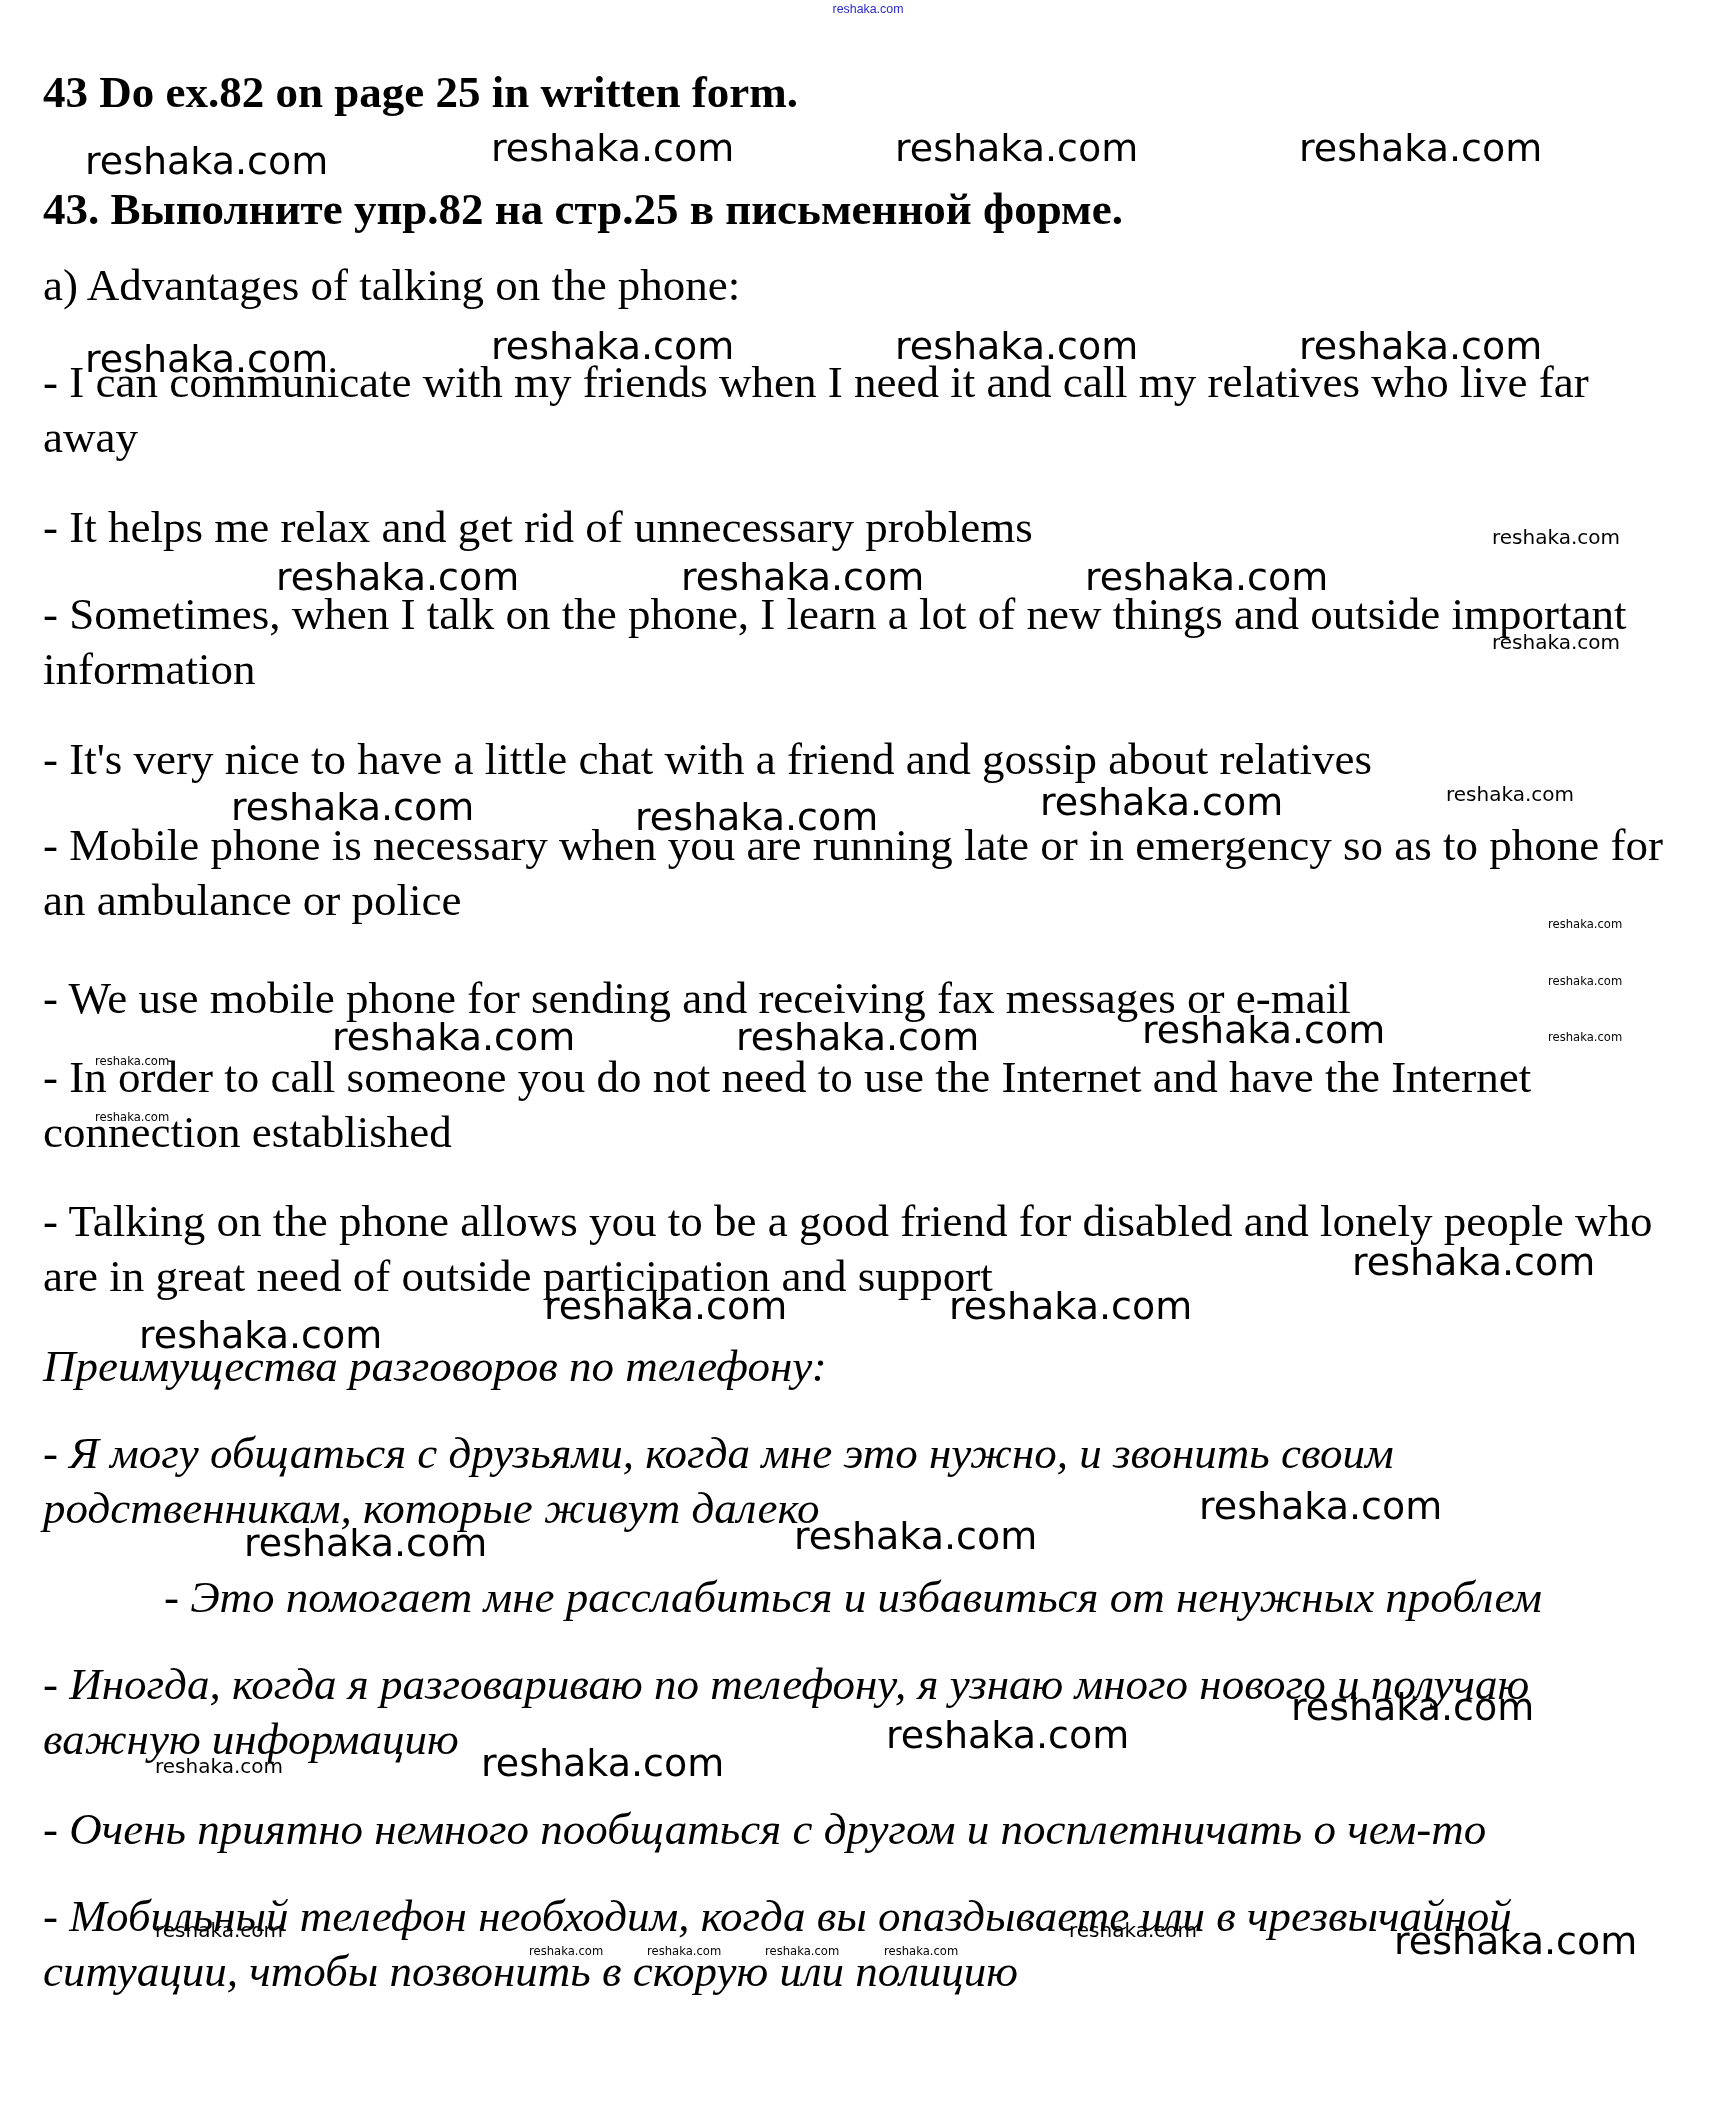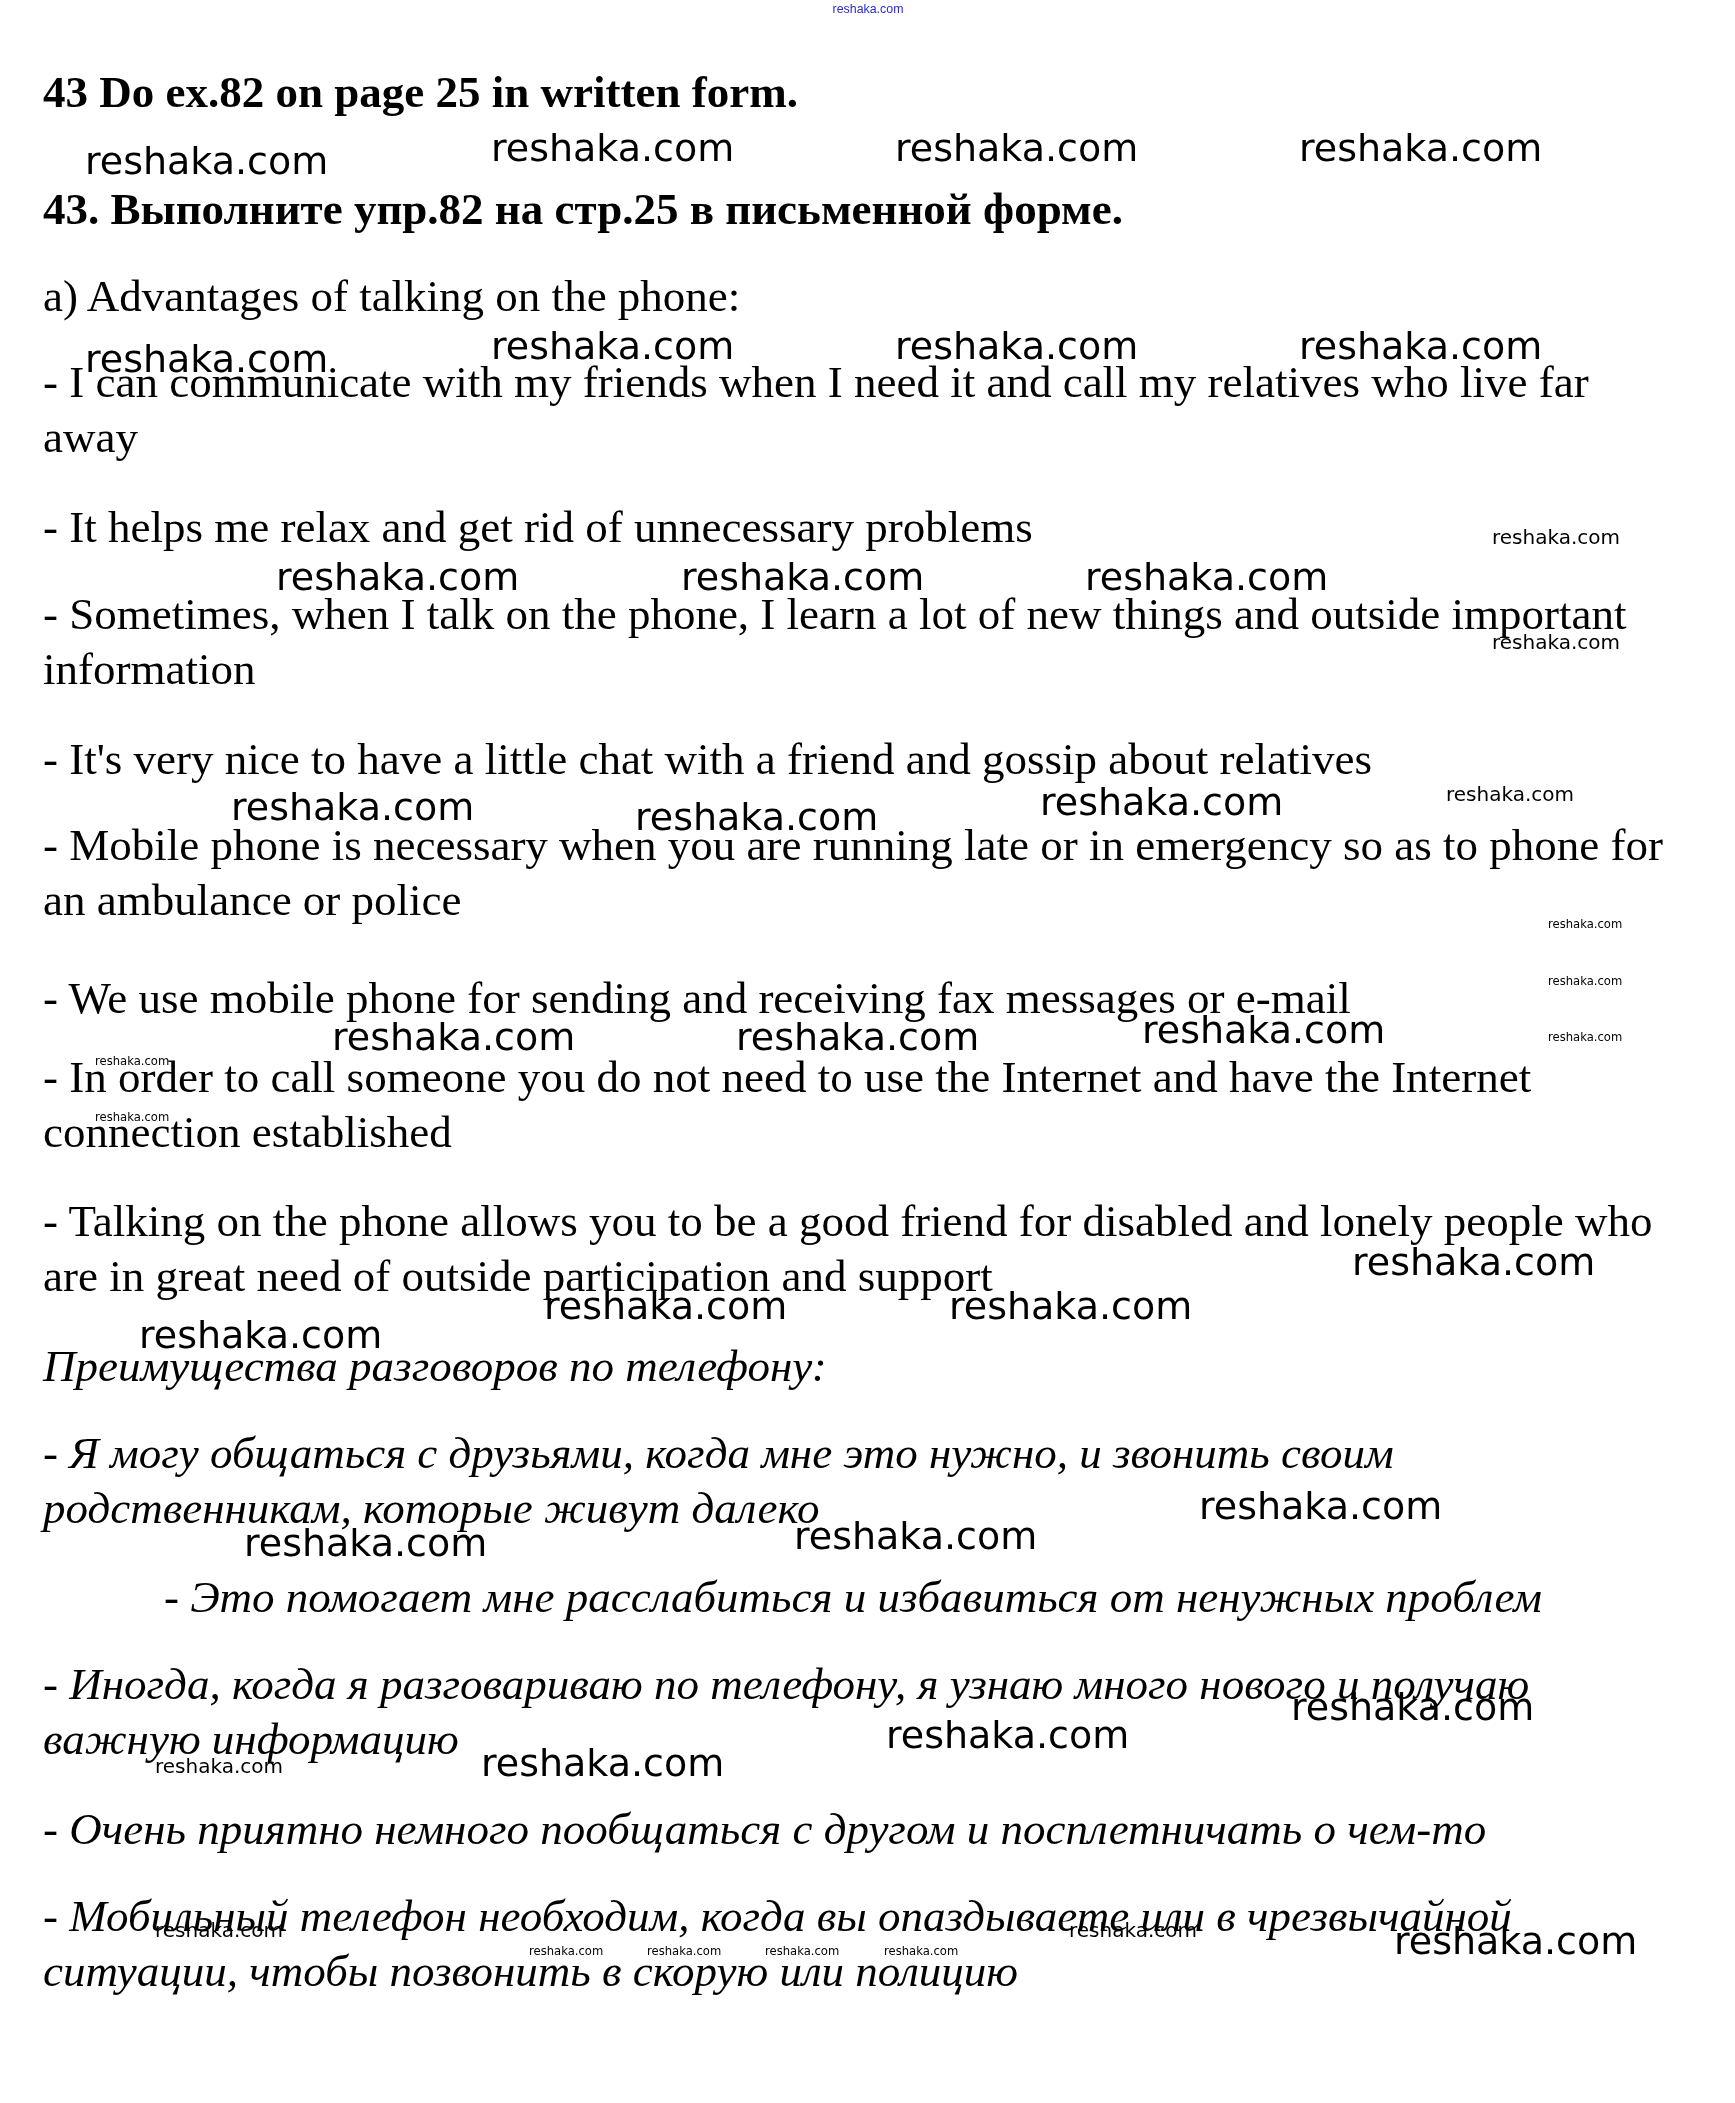--- a/index.html
+++ b/index.html
@@ -14,21 +14,21 @@
   .wm-xs { font-family:"DejaVu Sans", sans-serif; font-size:11.6px; color:#000; }
 </style>
 </head>
 <body>
 
 <div class="abs top-wm">reshaka.com</div>
 
 <div class="abs h" style="top:66px;">43 Do ex.82 on page 25 in written form.</div>
 <div class="abs h" style="top:183px;">43. Выполните упр.82 на стр.25 в письменной форме.</div>
 
-<div class="abs t" style="top:269px;">a) Advantages of talking on the phone:</div>
+<div class="abs t" style="top:258px;">a) Advantages of talking on the phone:</div>
 <div class="abs t" style="top:355px;">- I can communicate with my friends when I need it and call my relatives who live far away</div>
 <div class="abs t" style="top:500px;">- It helps me relax and get rid of unnecessary problems</div>
 <div class="abs t" style="top:587px;">- Sometimes, when I talk on the phone, I learn a lot of new things and outside important information</div>
 <div class="abs t" style="top:732px;">- It's very nice to have a little chat with a friend and gossip about relatives</div>
 <div class="abs t" style="top:818px;">- Mobile phone is necessary when you are running late or in emergency so as to phone for an ambulance or police</div>
 <div class="abs t" style="top:963px;margin-top:8px;">- We use mobile phone for sending and receiving fax messages or e-mail</div>
 <div class="abs t" style="top:1050px;">- In order to call someone you do not need to use the Internet and have the Internet connection established</div>
 <div class="abs t" style="top:1194px;">- Talking on the phone allows you to be a good friend for disabled and lonely people who are in great need of outside participation and support</div>
 
 <div class="abs t ru" style="top:1339px;">Преимущества разговоров по телефону:</div>

